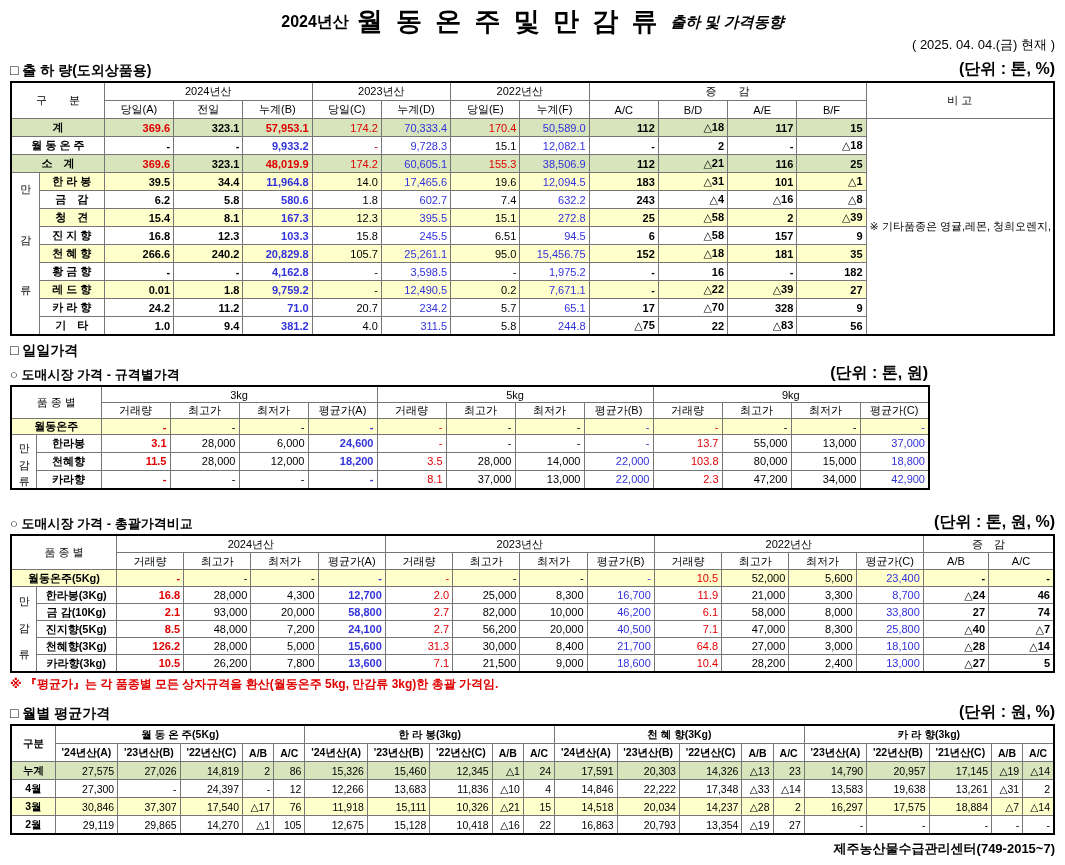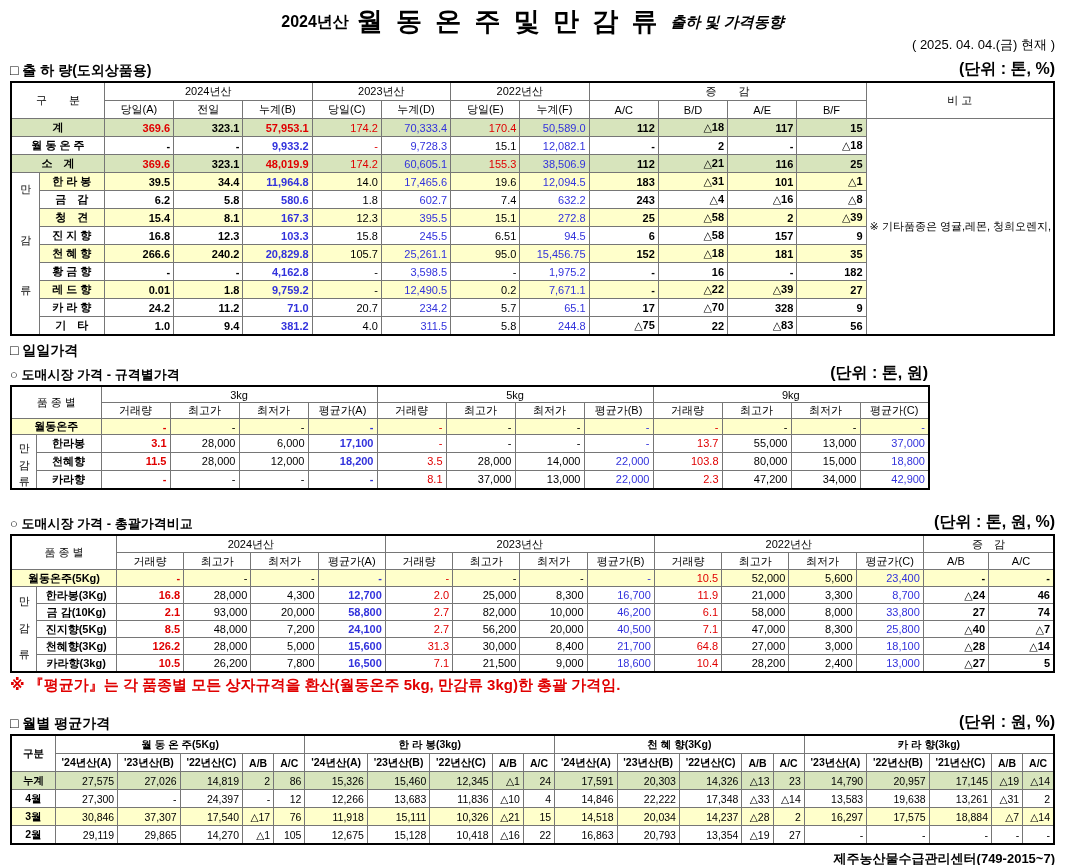--- a/index.html
+++ b/index.html
@@ -34,21 +34,21 @@
   .t-main{font-size:26px;font-weight:900;letter-spacing:3px}
   .t-tail{font-size:15px;font-weight:bold;font-style:italic;margin-left:10px;vertical-align:3px}
   .t-url{font-size:13px;font-weight:bold;margin-top:-3px}
   .t-asof{position:absolute;right:0;top:32px;font-size:13px}
   .secrow{display:flex;justify-content:space-between;align-items:flex-end;margin:3px 0 1px}
   .sec1{font-size:14px;font-weight:bold}
   .sec2{font-size:13px;font-weight:bold}
   .unit{font-size:16px;font-weight:bold}
   .notes{font-weight:bold;font-size:11.5px;margin:5px 0 6px;line-height:1.55}
   .notes .gap{display:inline-block;width:52px}
-  .rednote{color:#e00000;font-weight:bold;font-size:15px;margin:3px 0 17px}
+  .rednote{color:#e00000;font-weight:bold;font-size:12px;margin:3px 0 9px}
   .footer{text-align:right;font-weight:bold;font-size:13px;margin-top:5px}
   .sw{width:918px}
 </style>
 </head>
 <body>
 
 <div class="titlebar">
   <div>
     <span class="t-year">2024년산</span><span class="t-main">월 동 온 주 및 만 감 류</span><span class="t-tail">출하 및 가격동향</span>
   </div>
@@ -336,21 +336,21 @@
     <td class="n">-</td>
     <td class="n">-</td>
     <td class="n u">-</td>
   </tr>
   <tr>
     <td class="c vcell" rowspan="3"><span class="vl vl2">만감류</span></td>
     <td class="c b">한라봉</td>
     <td class="n b r tl">3.1</td>
     <td class="n">28,000</td>
     <td class="n">6,000</td>
-    <td class="n b u">17,100</td>
+    <td class="n b u">24,600</td>
     <td class="n r tl">-</td>
     <td class="n">-</td>
     <td class="n">-</td>
     <td class="n u">-</td>
     <td class="n r tl">13.7</td>
     <td class="n">55,000</td>
     <td class="n">13,000</td>
     <td class="n u">37,000</td>
   </tr>
   <tr>
@@ -519,21 +519,21 @@
   <td class="n">3,000</td>
   <td class="n u">18,100</td>
   <td class="n b tl">△28</td>
   <td class="n b dl">△14</td>
 </tr>
 <tr>
   <td class="c b">카라향(3kg)</td>
   <td class="n b r tl">10.5</td>
   <td class="n">26,200</td>
   <td class="n">7,800</td>
-  <td class="n b u">16,500</td>
+  <td class="n b u">13,600</td>
   <td class="n r tl">7.1</td>
   <td class="n">21,500</td>
   <td class="n">9,000</td>
   <td class="n u">18,600</td>
   <td class="n r tl">10.4</td>
   <td class="n">28,200</td>
   <td class="n">2,400</td>
   <td class="n u">13,000</td>
   <td class="n b tl">△27</td>
   <td class="n b dl">5</td>

